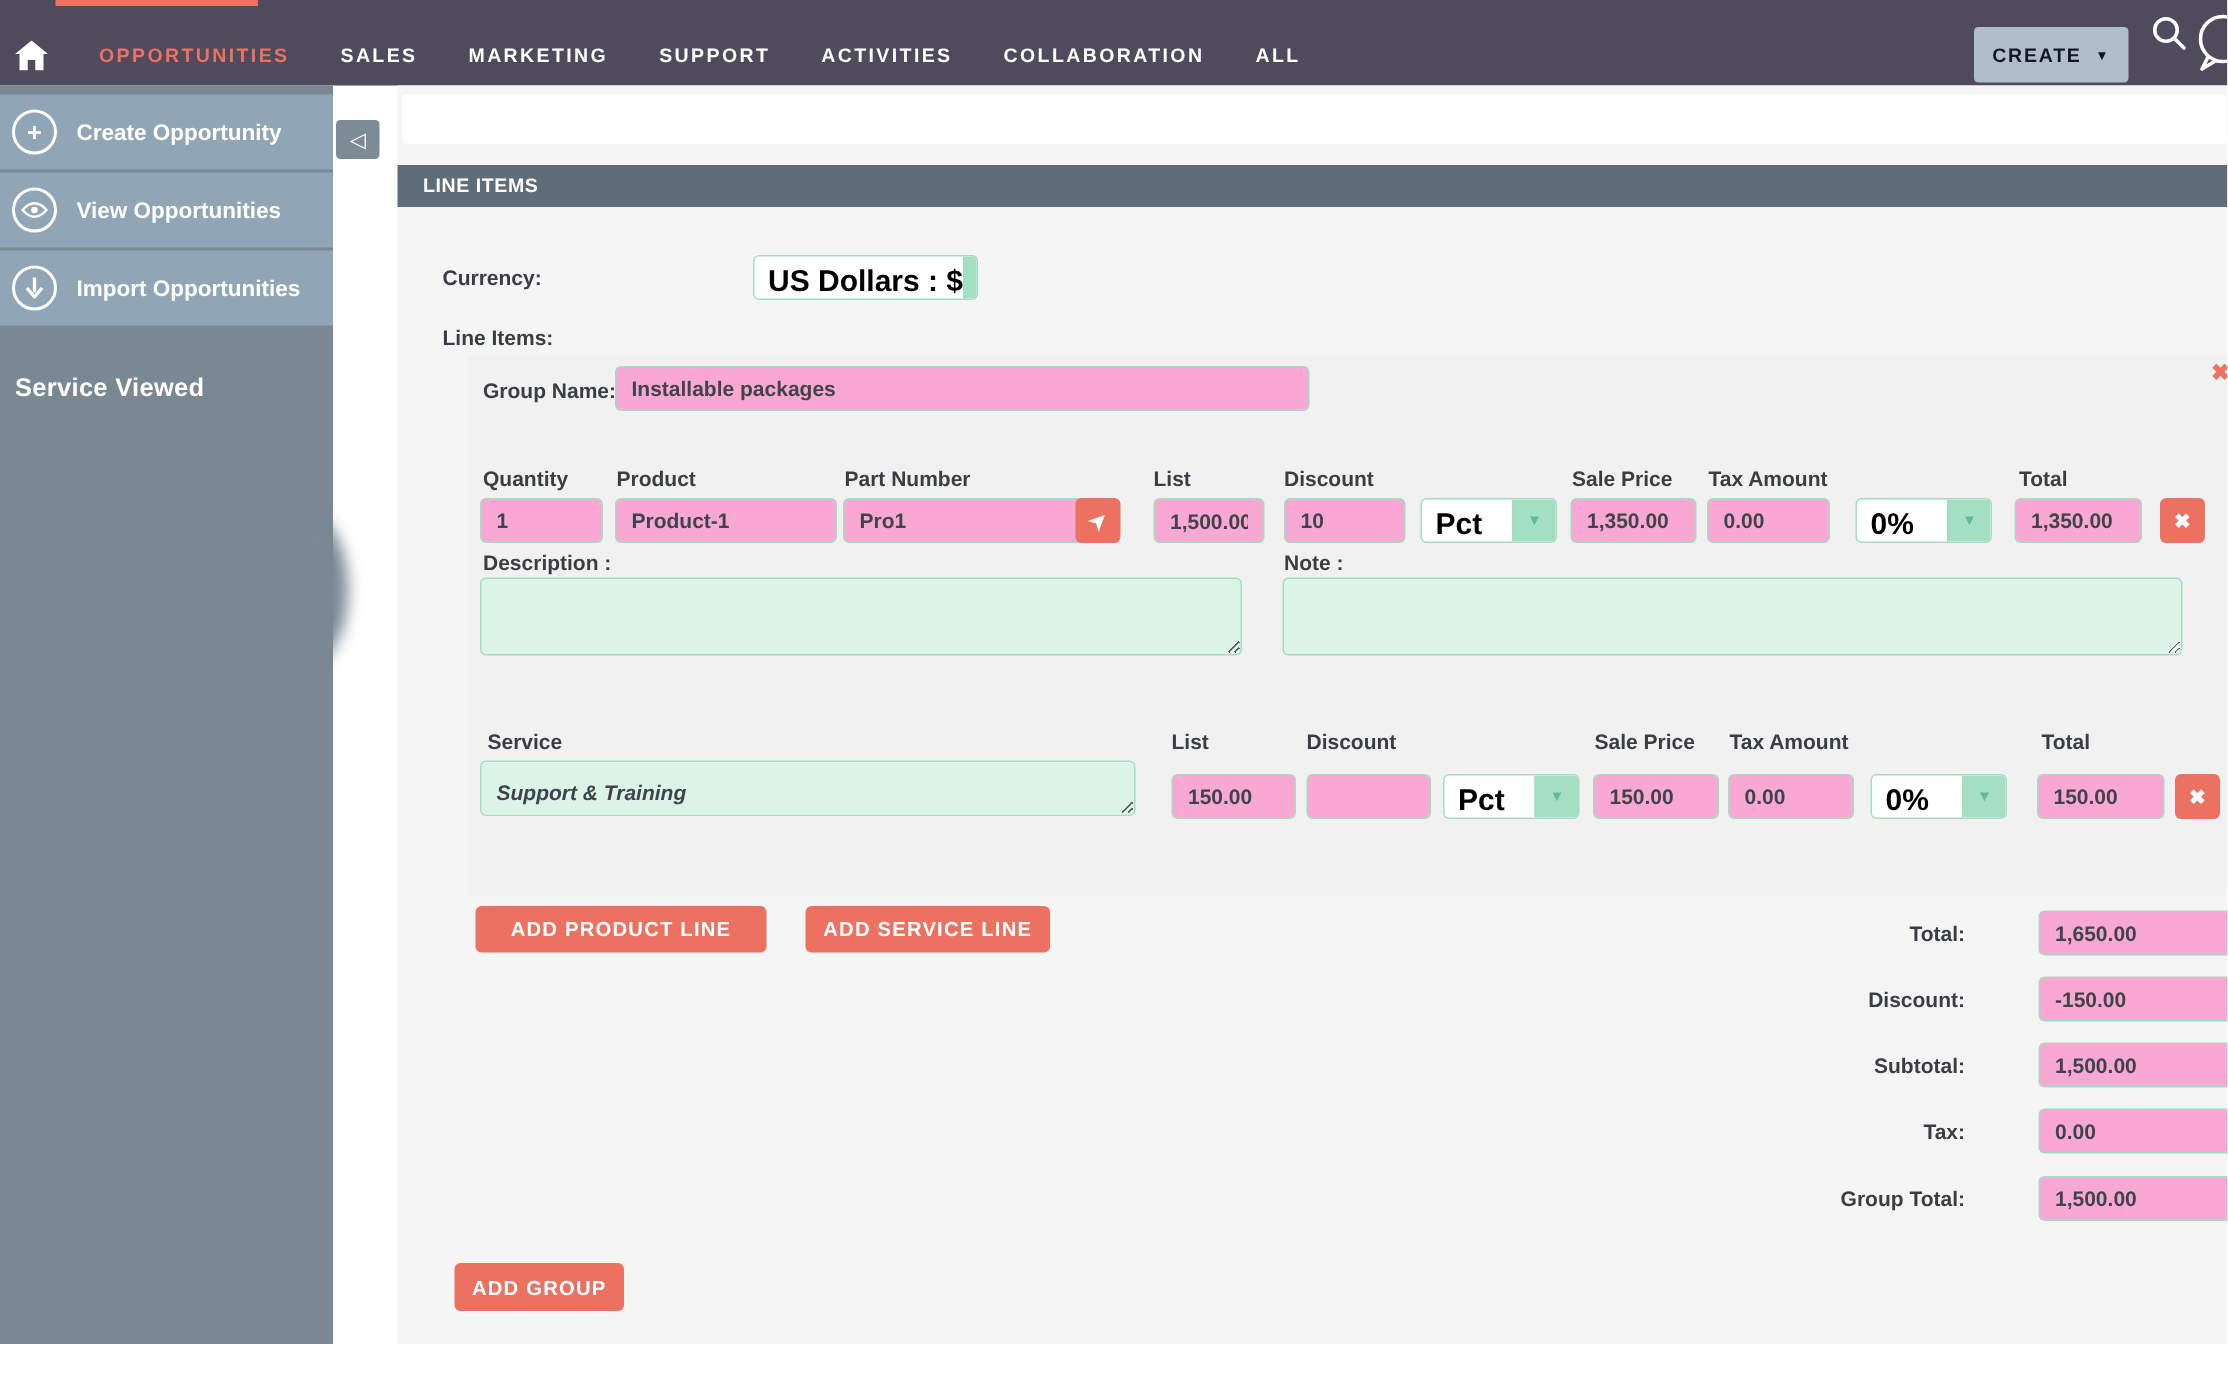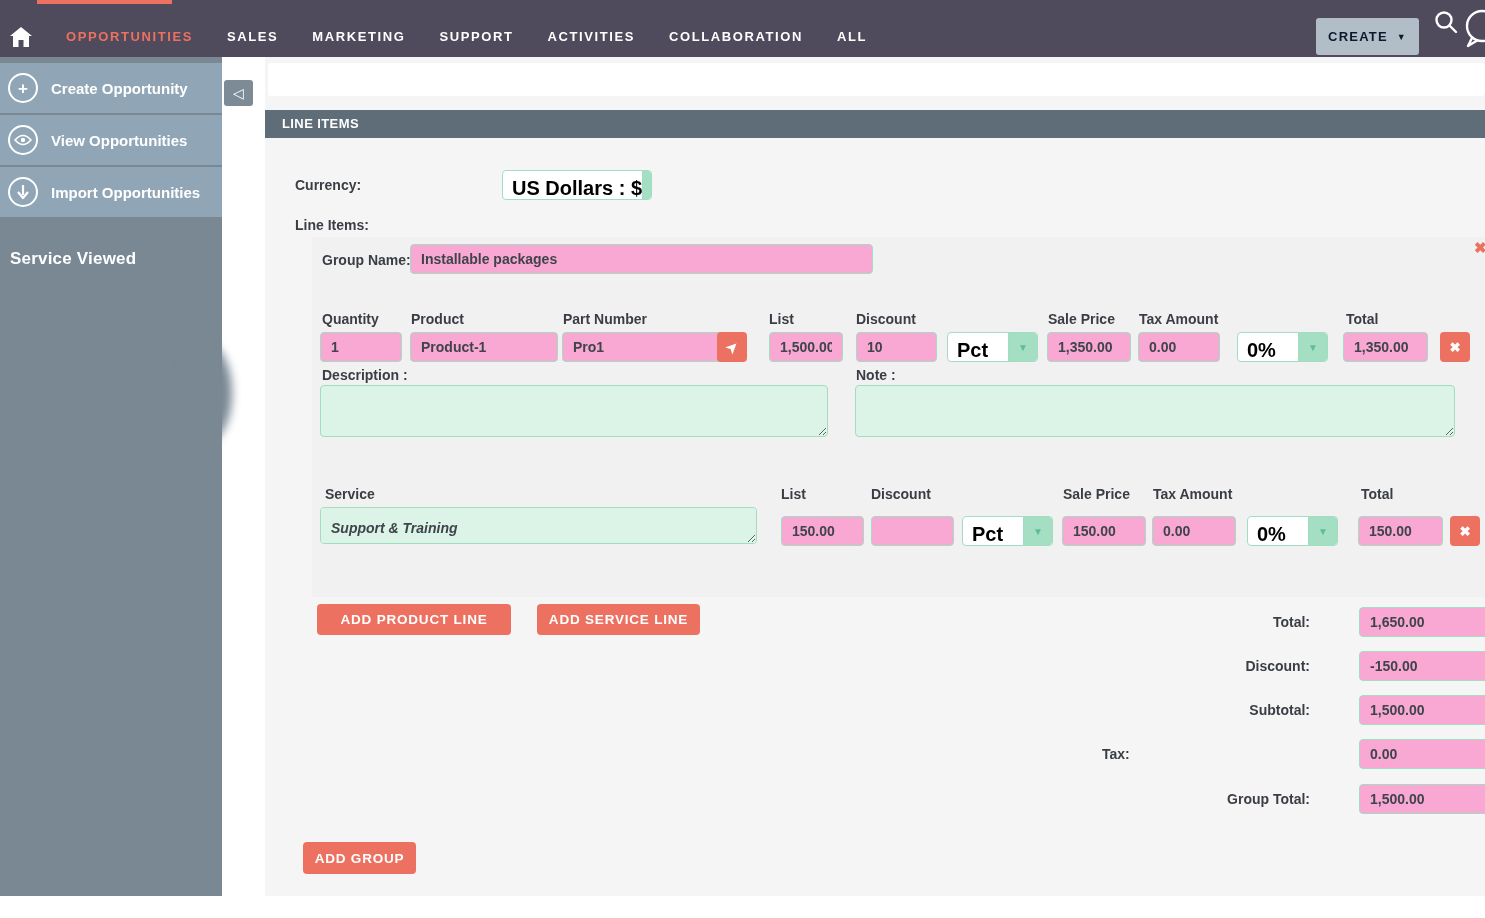--- a/index.html
+++ b/index.html
@@ -208,20 +208,20 @@
 
   <button class="btn-red" style="top:604px; left:317px; width:194px; height:31px;">ADD PRODUCT LINE</button>
   <button class="btn-red" style="top:604px; left:497px; width:163px; height:31px;margin-left:40px;">ADD SERVICE LINE</button>
 
   <div class="lbl" style="top:614px; left:1150px; width:160px; text-align:right;">Total:</div>
   <input class="mint-input" style="top: 607px; left: 1359px; width: 150px;" value="1,650.00">
   <div class="lbl" style="top:658px; left:1150px; width:160px; text-align:right;">Discount:</div>
   <input class="mint-input" style="top: 651px; left: 1359px; width: 150px;" value="-150.00">
   <div class="lbl" style="top:702px; left:1150px; width:160px; text-align:right;">Subtotal:</div>
   <input class="mint-input" style="top: 695px; left: 1359px; width: 150px;" value="1,500.00">
-  <div class="lbl" style="top:746px; left:1102px; width:160px; ">Tax:</div>
+  <div class="lbl" style="top:746px; left:1150px; width:160px; text-align:right;">Tax:</div>
   <input class="mint-input" style="top: 739px; left: 1359px; width: 150px;" value="0.00">
   <div class="lbl" style="top:791px; left:1150px; width:160px; text-align:right;">Group Total:</div>
   <input class="mint-input" style="top: 784px; left: 1359px; width: 150px;" value="1,500.00">
 
   <button class="btn-red" style="top:842px; left:303px; width:113px; height:32px;">ADD GROUP</button>
 
 </div>
 
 </body></html>

